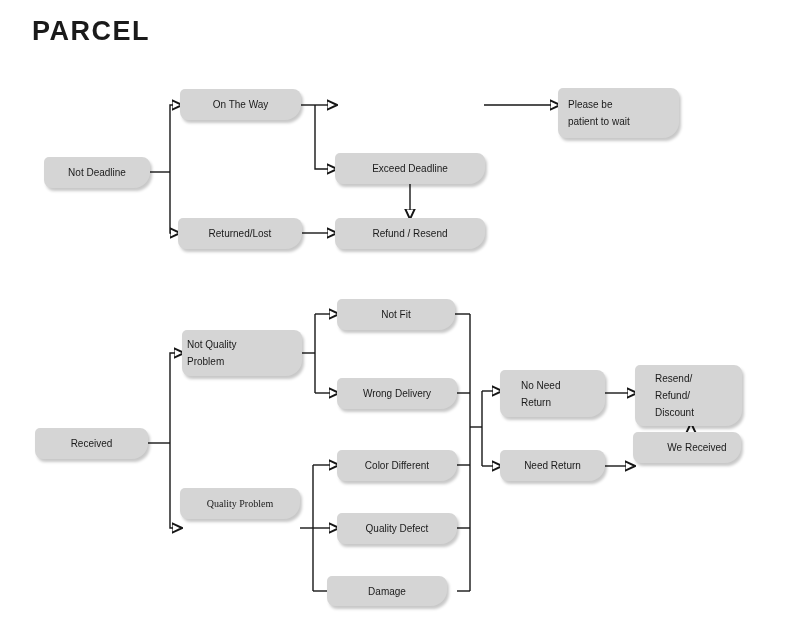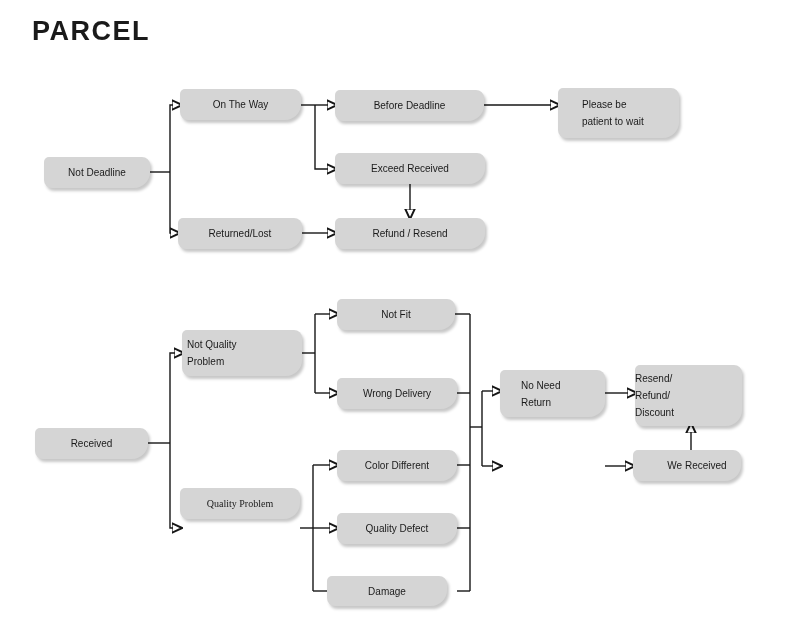--- a/index.html
+++ b/index.html
@@ -82,36 +82,36 @@
     <path d="M482,391 V466"></path>
     <path d="M482,391 H493" marker-end="url(#ah)"></path>
     <path d="M482,466 H493" marker-end="url(#ah)"></path>
     <path d="M605,393 H628" marker-end="url(#ah)"></path>
     <path d="M605,466 H626" marker-end="url(#ah)"></path>
     <path d="M691,450 V432" marker-end="url(#ah)"></path>
   </svg>
 
   <div class="node" style="left:44px;top:157px;width:106px;height:31px;">Not Deadline</div>
   <div class="node" style="left:180px;top:89px;width:121px;height:31px;">On The Way</div>
-  <div class="node" style="left:335px;top:90px;width:149px;height:31px;">Before Deadline</div>
-  <div class="node left" style="left:558px;top:88px;width:121px;height:50px;padding-left:24px;">Please be
+  <div class="node left" style="left:558px;top:88px;width:121px;height:50px;padding-left:10px;">Please be
 patient to wait</div>
-  <div class="node" style="left:335px;top:153px;width:150px;height:31px;">Exceed Received</div>
+  <div class="node" style="left:335px;top:153px;width:150px;height:31px;">Exceed Deadline</div>
   <div class="node" style="left:335px;top:218px;width:150px;height:31px;">Refund / Resend</div>
   <div class="node" style="left:178px;top:218px;width:124px;height:31px;">Returned/Lost</div>
 
   <div class="node" style="left:35px;top:428px;width:113px;height:31px;">Received</div>
   <div class="node left" style="left:182px;top:330px;width:120px;height:46px;padding-left:5px;">Not Quality
 Problem</div>
   <div class="node" style="left:337px;top:299px;width:118px;height:31px;">Not Fit</div>
   <div class="node" style="left:337px;top:378px;width:120px;height:31px;">Wrong Delivery</div>
   <div class="node" style="left:180px;top:488px;width:120px;height:31px;font-family:Liberation Serif, serif;">Quality Problem</div>
   <div class="node" style="left:337px;top:450px;width:120px;height:31px;">Color Different</div>
   <div class="node" style="left:337px;top:513px;width:120px;height:31px;">Quality Defect</div>
   <div class="node" style="left:327px;top:576px;width:120px;height:30px;">Damage</div>
   <div class="node left" style="left:500px;top:370px;width:105px;height:47px;padding-left:21px;">No Need
 Return</div>
-  <div class="node left" style="left:635px;top:365px;width:107px;height:61px;">Resend/
+  <div class="node" style="left:500px;top:450px;width:105px;height:31px;">Need Return</div>
+  <div class="node left" style="left:635px;top:365px;width:107px;height:61px;padding-left:20px;">Resend/
 Refund/
 Discount</div>
-  <div class="node" style="left:633px;top:450px;width:108px;height:31px;padding-left:20px;">We Received</div>
+  <div class="node" style="left:633px;top:432px;width:108px;height:31px;padding-left:20px;">We Received</div>
 
 </div>
 
 </body></html>

